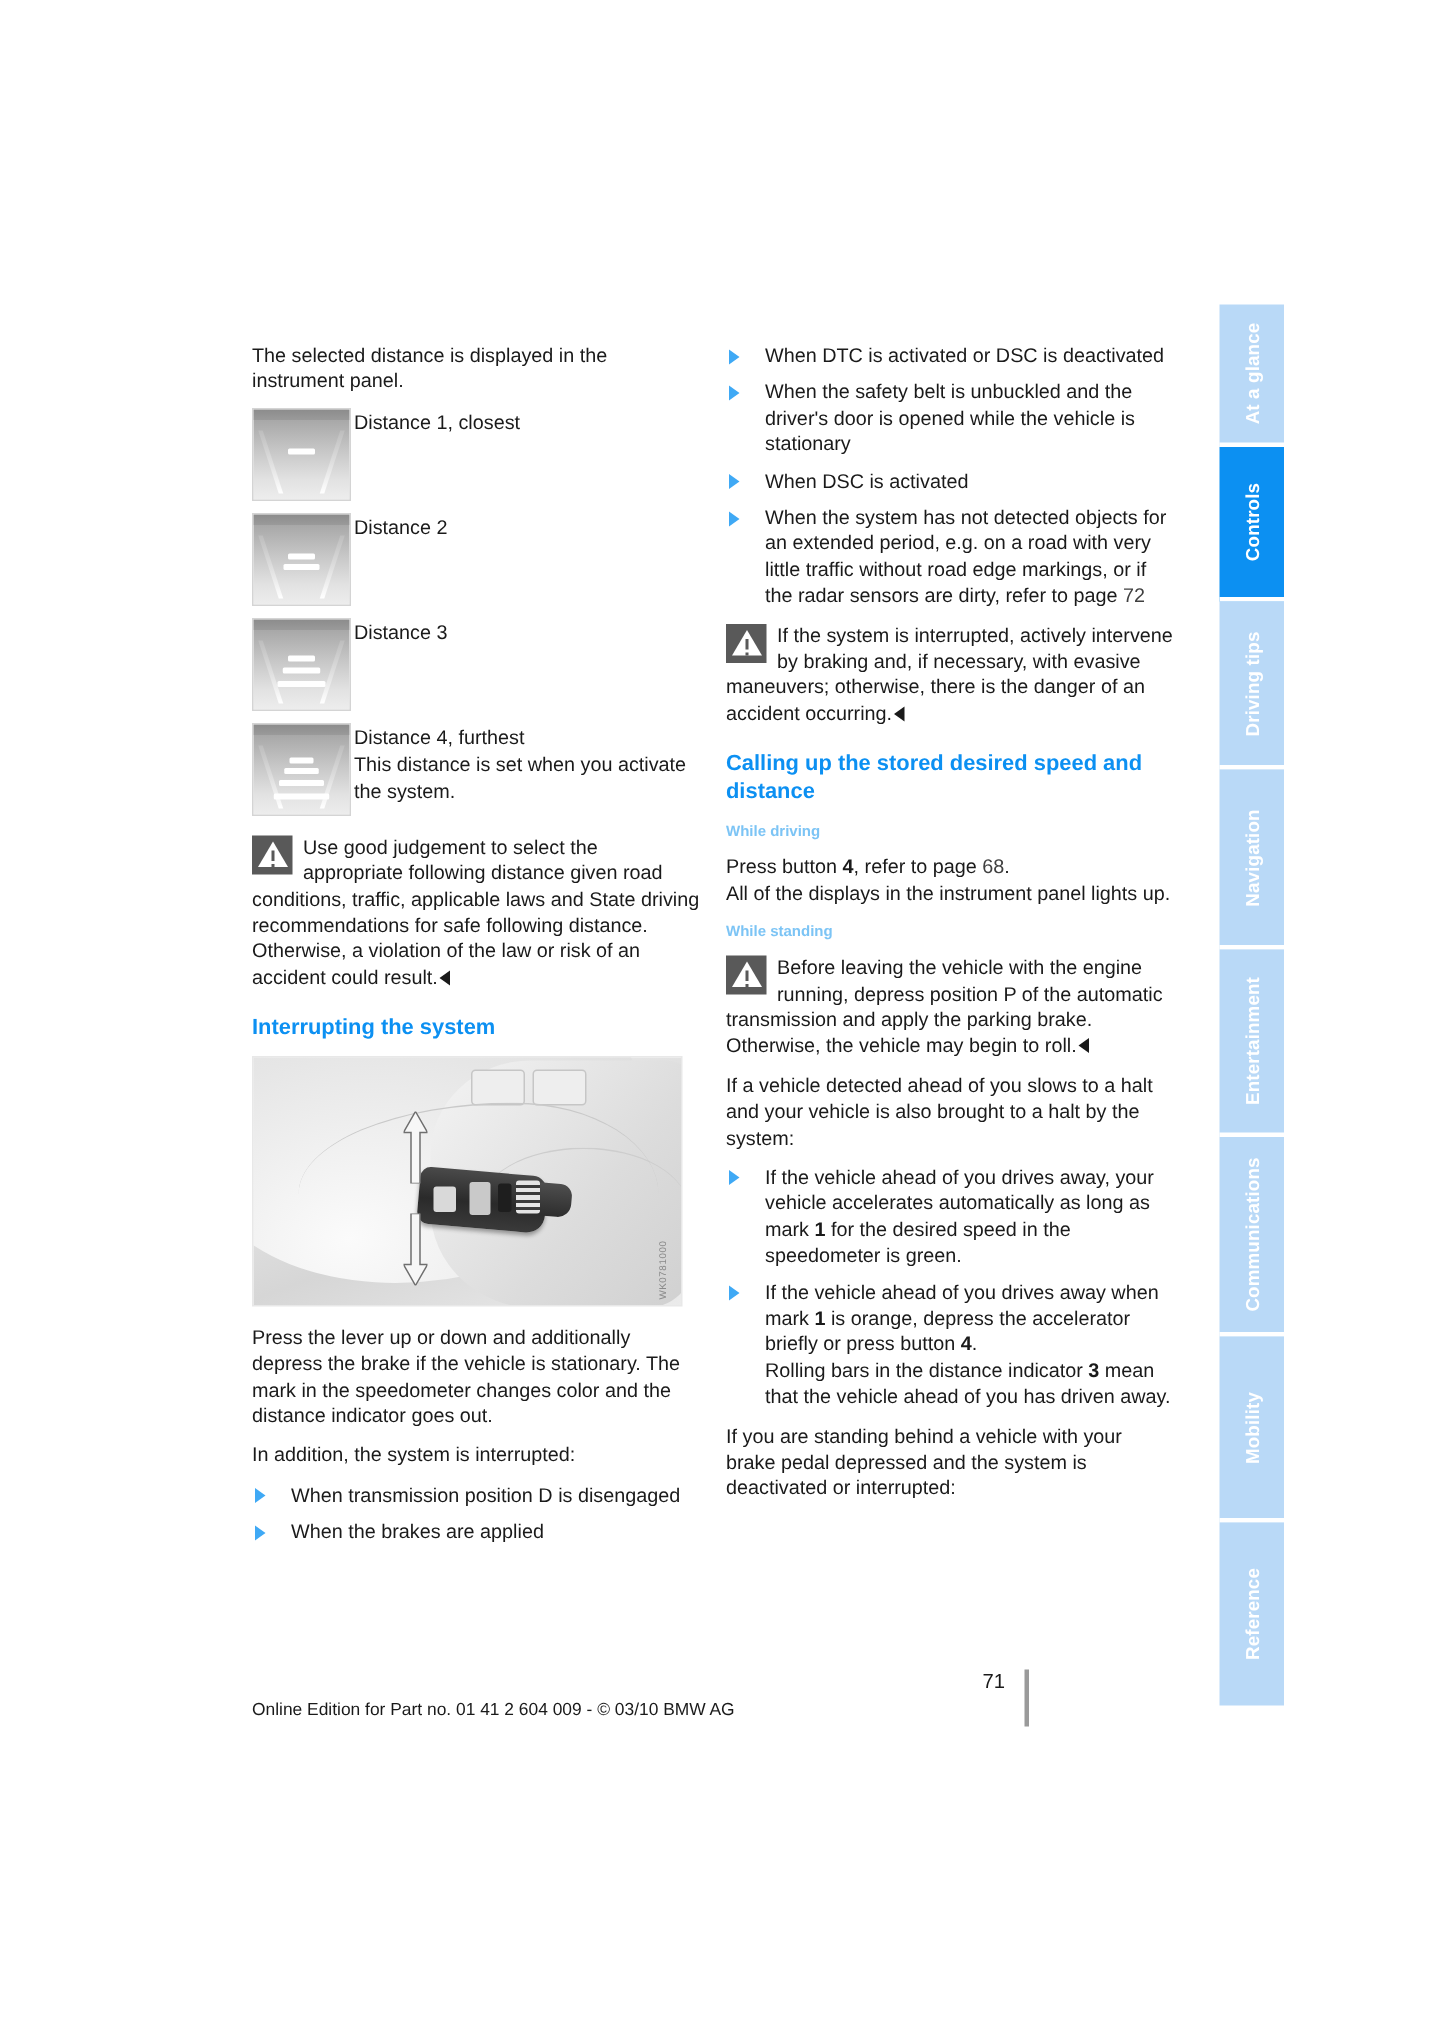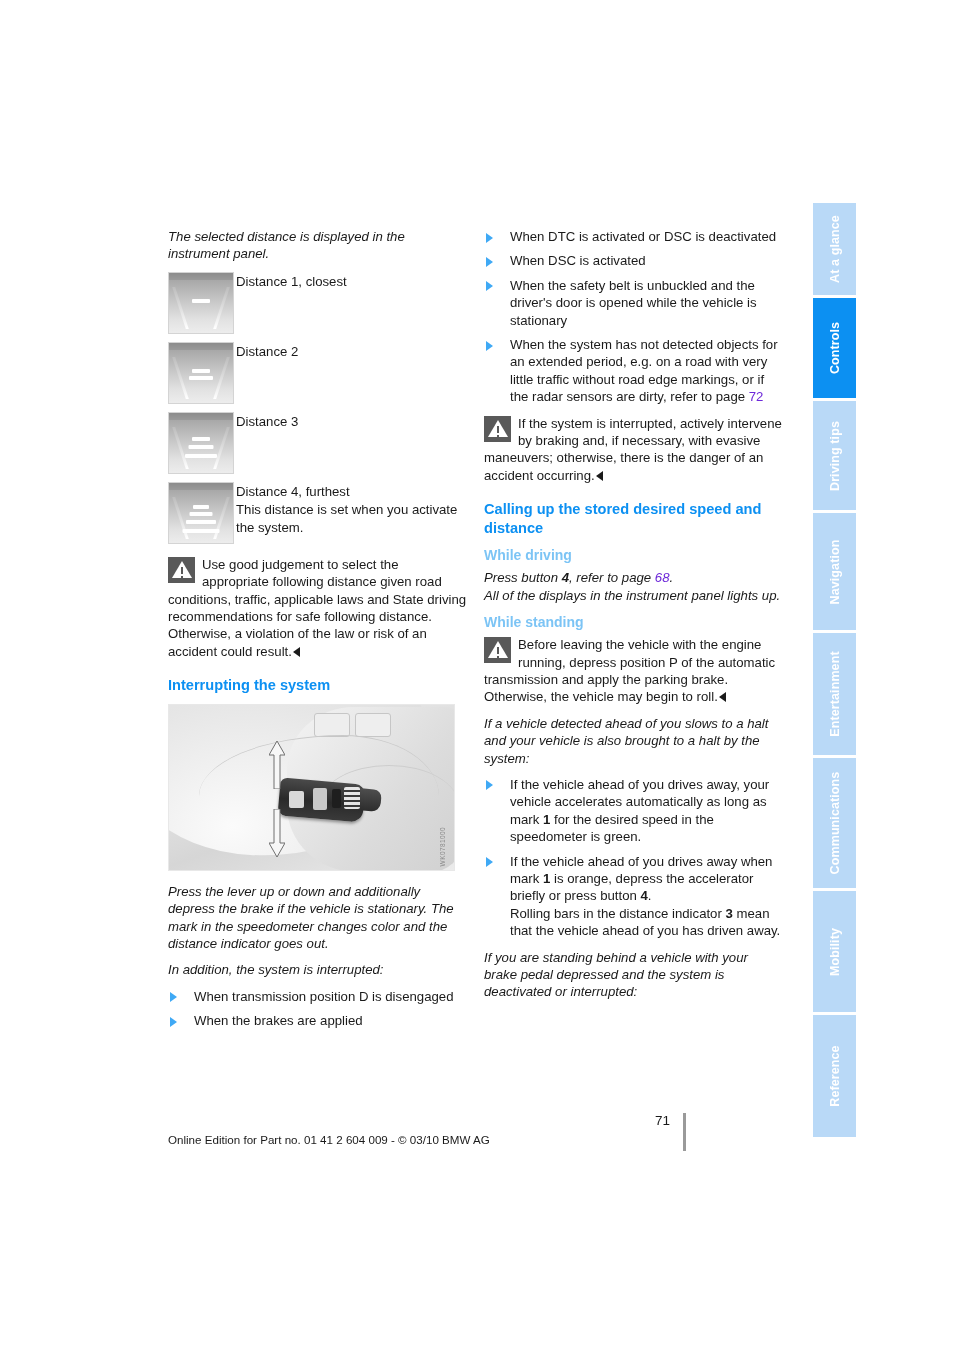--- a/index.html
+++ b/index.html
@@ -62,21 +62,20 @@
     width: 300px;
     font-size: 13.2px;
     line-height: 17.4px;
     color: #1a1a1a;
   }
   #col-left  { left: 168px; top: 228px; }
   #col-right { left: 484px; top: 228px; }
 
   p.para {
     margin: 0 0 9px 0;
-    font-style: italic;
   }
   p.tight { margin-bottom: 0; }
 
   
   ul.blist {
     list-style: none;
     margin: 0 0 9px 0;
     padding: 0;
   }
   ul.blist li {
@@ -99,21 +98,21 @@
   
   h2.h-blue {
     margin: 16px 0 9px 0;
     font-size: 14.6px;
     line-height: 18.5px;
     font-weight: bold;
     color: #0c90f2;
   }
   h3.h-lightblue {
     margin: 3px 0 5px 0;
-    font-size: 14px;
+    font-size: 10px;
     line-height: 18px;
     font-weight: bold;
     color: #7cc4f5;
   }
 
   
   .warnblock {
     margin: 0 0 9px 0;
     position: relative;
   }
@@ -156,21 +155,21 @@
   .warnblock .wtext { overflow: visible; }
   .endmark {
     display: inline-block;
     width: 0; height: 0;
     border-right: 7px solid #1a1a1a;
     border-top: 5px solid transparent;
     border-bottom: 5px solid transparent;
     vertical-align: -1px;
     margin-left: 1px;
   }
-  .pgref { color: #6d28d9; text-align: center; }
+  .pgref { color: #404040; text-align: center; }
   .bold { font-weight: bold; }
 
   
   .dist-row {
     position: relative;
     min-height: 60px;
     margin-bottom: 10px;
   }
   .dist-icon {
     position: absolute;
@@ -490,22 +489,22 @@
     <ul class="blist">
       <li>When transmission position D is disengaged</li>
       <li>When the brakes are applied</li>
     </ul>
   </div>
 
   <div class="col" id="col-right">
 
     <ul class="blist">
       <li>When DTC is activated or DSC is deactivated</li>
+      <li>When the safety belt is unbuckled and the driver's door is opened while the vehicle is stationary</li>
       <li>When DSC is activated</li>
-      <li>When the safety belt is unbuckled and the driver's door is opened while the vehicle is stationary</li>
       <li><span>When the system has not detected objects for an extended period, e.g. on a road with very little traffic without road edge markings, or if the radar sensors are dirty, refer to page </span><span class="pgref">72</span></li>
     </ul>
 
     <div class="warnblock">
       <div class="warn-icon">
         <span class="tri"></span>
           <span class="bang"></span>
           <span class="dot"></span>
       </div>
       <div class="wtext"><span>If the system is interrupted, actively intervene by braking and, if necessary, with evasive maneuvers; otherwise, there is the danger of an accident occurring.</span><span class="endmark"></span></div>

